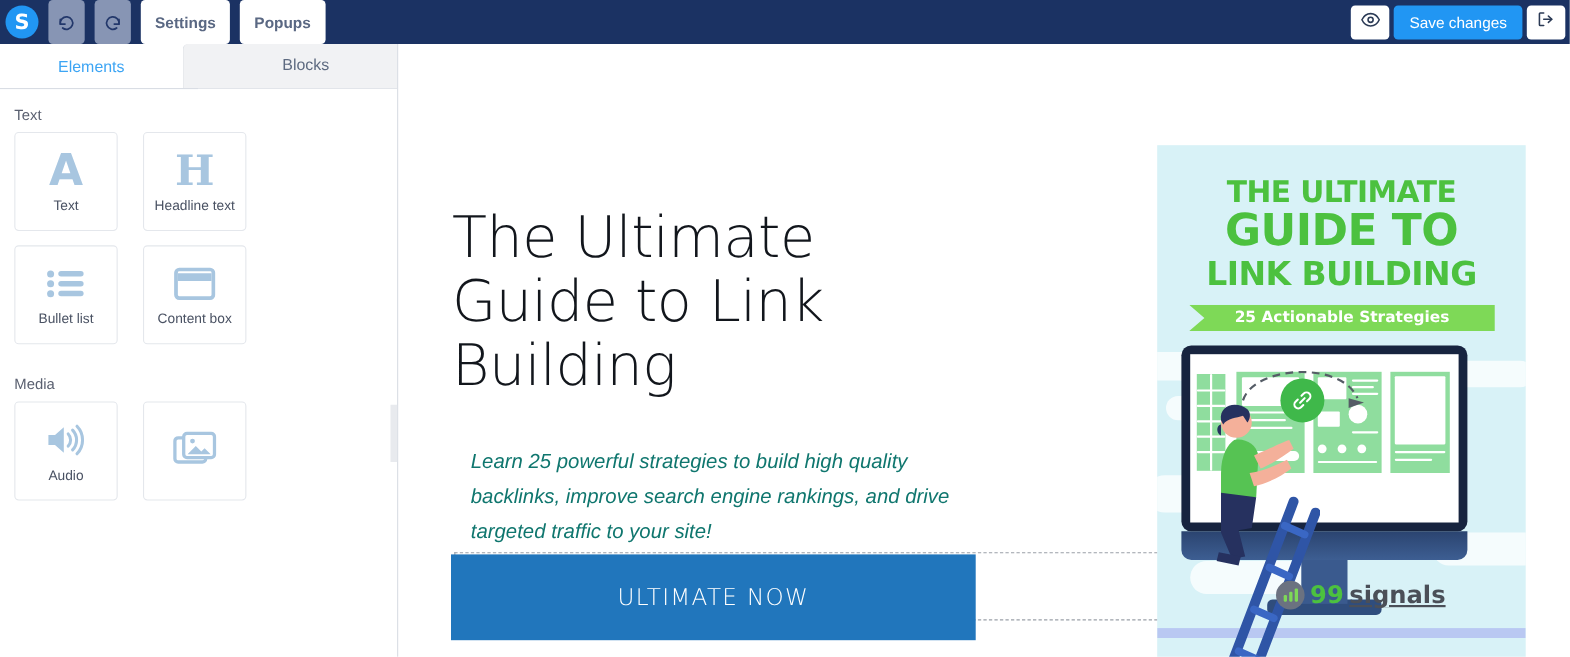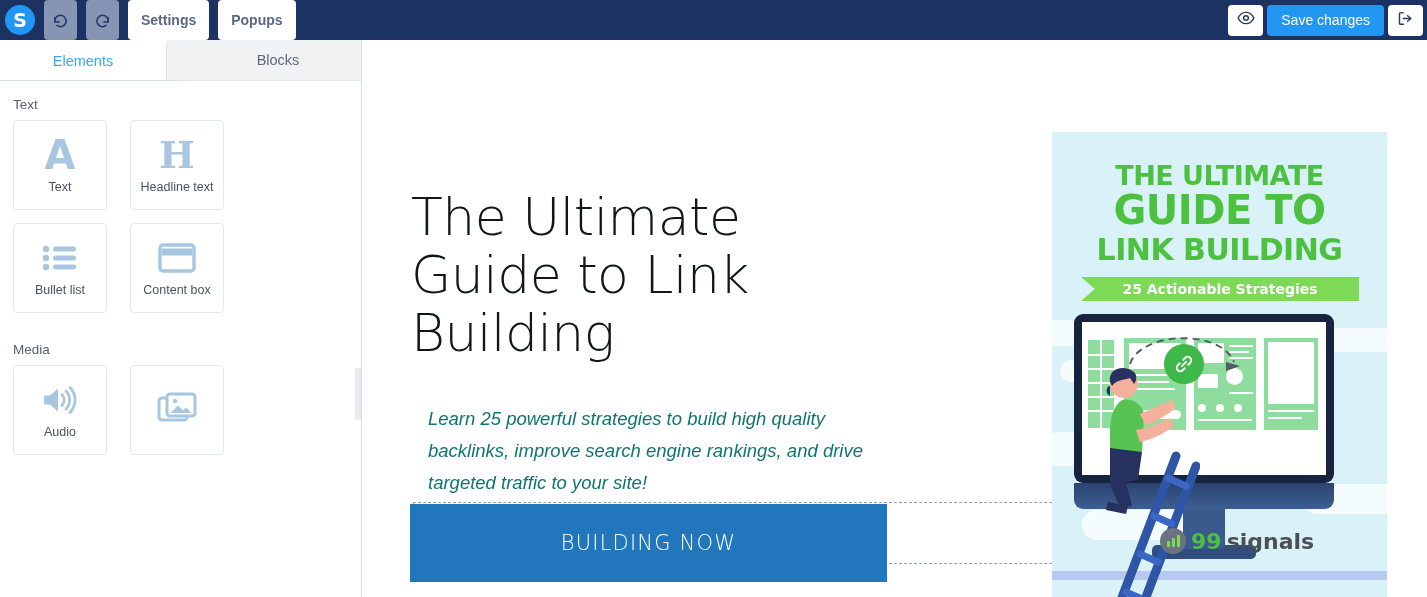--- a/index.html
+++ b/index.html
@@ -246,21 +246,21 @@
     display: flex; align-items: center; gap: 5px;
   }
   #logo-circle {
     width: 26px; height: 26px; border-radius: 50%;
     background: #6b7280;
     display: flex; align-items: flex-end; justify-content: center;
     padding-bottom: 7px; gap: 2px;
   }
   .lbar { width: 3px; background: #7ed957; border-radius: 1px; }
   #logo-99 { color: #4cc13f; font-size: 22px; font-weight: bold; font-family: "DejaVu Sans", sans-serif; }
-  #logo-sig { color: #4a4f58; font-size: 22px; font-weight: bold; font-family: "DejaVu Sans", sans-serif; }
+  #logo-sig { color: #4a4f58; font-size: 22px; font-weight: bold; font-family: "DejaVu Sans", sans-serif; text-decoration: underline; }
 </style>
 </head>
 <body>
 
 <div id="topbar">
   <div id="logo">
     <span>S</span>
   </div>
 
   <div class="tb-btn tb-icon-btn">
@@ -405,21 +405,21 @@
 
 <div id="canvas">
 
   <div id="headline">The Ultimate Guide to Link Building</div>
 
   <div id="subcopy">Learn 25 powerful strategies to build high quality backlinks, improve search engine rankings, and drive targeted traffic to your site!</div>
 
   <div id="selection-box"></div>
 
   <div id="cta-button">
-    <span id="cta-label">BUILDING NOW</span>
+    <span id="cta-label">ULTIMATE NOW</span>
   </div>
 
   <div id="infographic">
 
     <div class="blob" style="left:-20px; top:188px; width:90px; height:26px;"></div>
     <div class="blob" style="left:8px; top:228px; width:60px; height:22px;"></div>
     <div class="blob" style="left:-10px; top:300px; width:110px; height:34px;"></div>
     <div class="blob" style="left:262px; top:196px; width:80px; height:24px;"></div>
     <div class="blob" style="left:250px; top:352px; width:100px; height:30px;"></div>
     <div class="blob" style="left:30px; top:378px; width:120px; height:30px;"></div>

